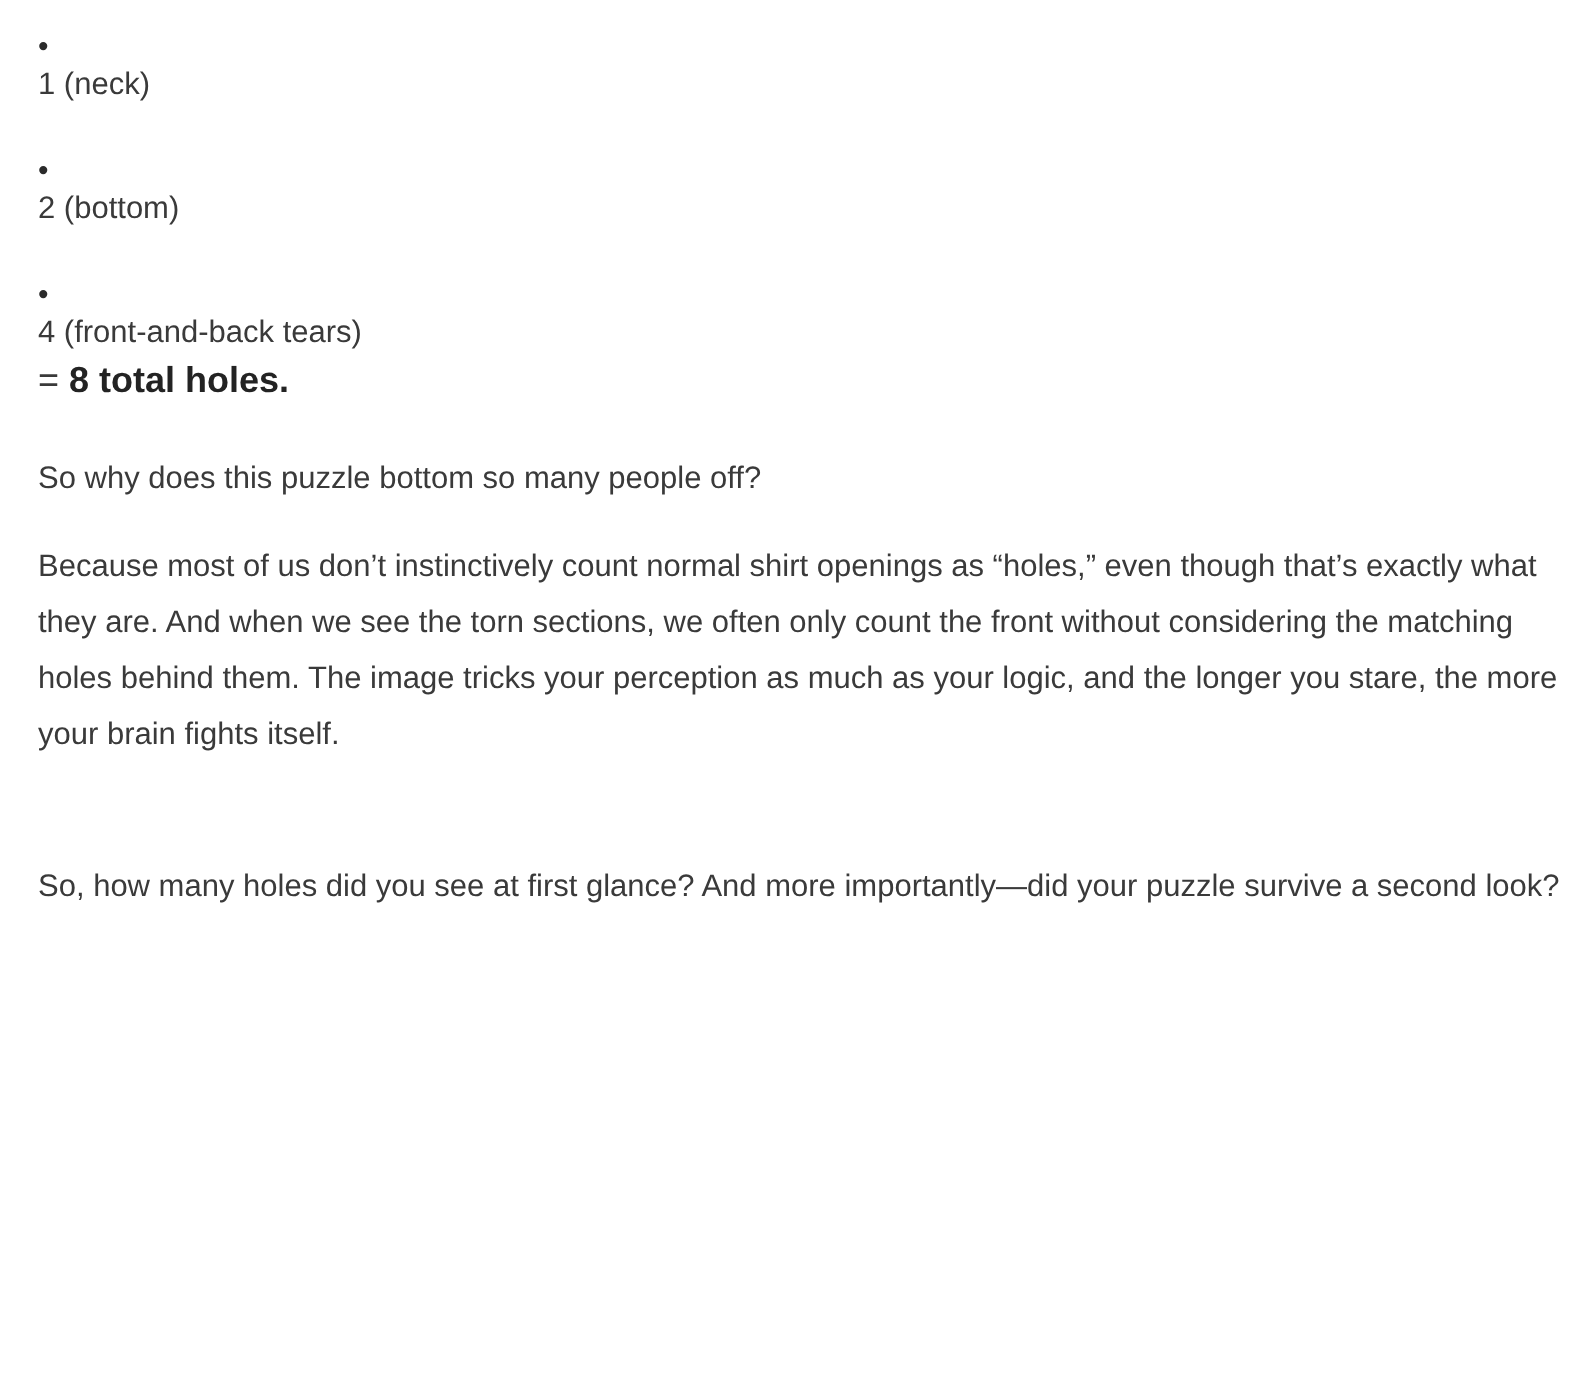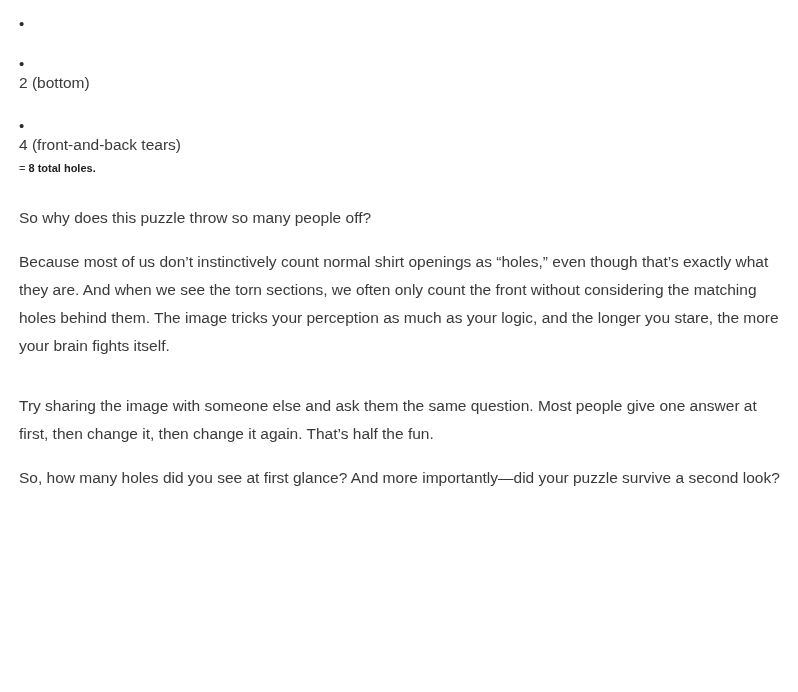--- a/index.html
+++ b/index.html
@@ -40,21 +40,21 @@
     font-size: 15px;
     color: #2b2b2b;
   }
   .bullet-text {
     display: block;
     font-size: 15.5px;
     line-height: 22px;
     color: #3a3a3a;
   }
   .total-line {
-    font-size: 11px;
+    font-size: 18px;
     line-height: 24px;
     color: #3a3a3a;
   }
   .total-line b {
     font-weight: bold;
     color: #232323;
   }
   p.para {
     font-size: 15.5px;
     line-height: 28px;
@@ -67,46 +67,46 @@
 </head>
 <body>
 
 <div class="page">
 
   <div class="gap-sm"></div>
 
   <ul class="bullet-block">
     <li class="bullet-item">
       <span class="bullet-dot">•</span>
+      <span class="bullet-text">1 (neck)</span>
     </li>
     <div class="gap-md"></div>
     <li class="bullet-item">
       <span class="bullet-dot">•</span>
       <span class="bullet-text">2 (bottom)</span>
     </li>
     <div class="gap-md"></div>
     <li class="bullet-item">
       <span class="bullet-dot">•</span>
       <span class="bullet-text">4 (front-and-back tears)</span>
     </li>
   </ul>
 
   <div class="total-line">
     <span>= </span><b>8 total holes.</b>
   </div>
 
   <div class="gap-md"></div>
-  <p class="para">So why does this puzzle throw so many people off?</p>
+  <p class="para">So why does this puzzle bottom so many people off?</p>
 
   <div class="gap-sm"></div>
   <p class="para">Because most of us don’t instinctively count normal shirt openings as “holes,” even though that’s exactly what they are. And when we see the torn sections, we often only count the front without considering the matching holes behind them. The image tricks your perception as much as your logic, and the longer you stare, the more your brain fights itself.</p>
 
   <div class="gap-sm"></div>
 
   <div class="gap-sm"></div>
-  <p class="para">Try sharing the image with someone else and ask them the same question. Most people give one answer at first, then change it, then change it again. That’s half the fun.</p>
 
   <div class="gap-sm"></div>
   <p class="para">So, how many holes did you see at first glance? And more importantly—did your puzzle survive a second look?</p>
 
   <div class="gap-sm"></div>
 
 </div>
 
 </body></html>

